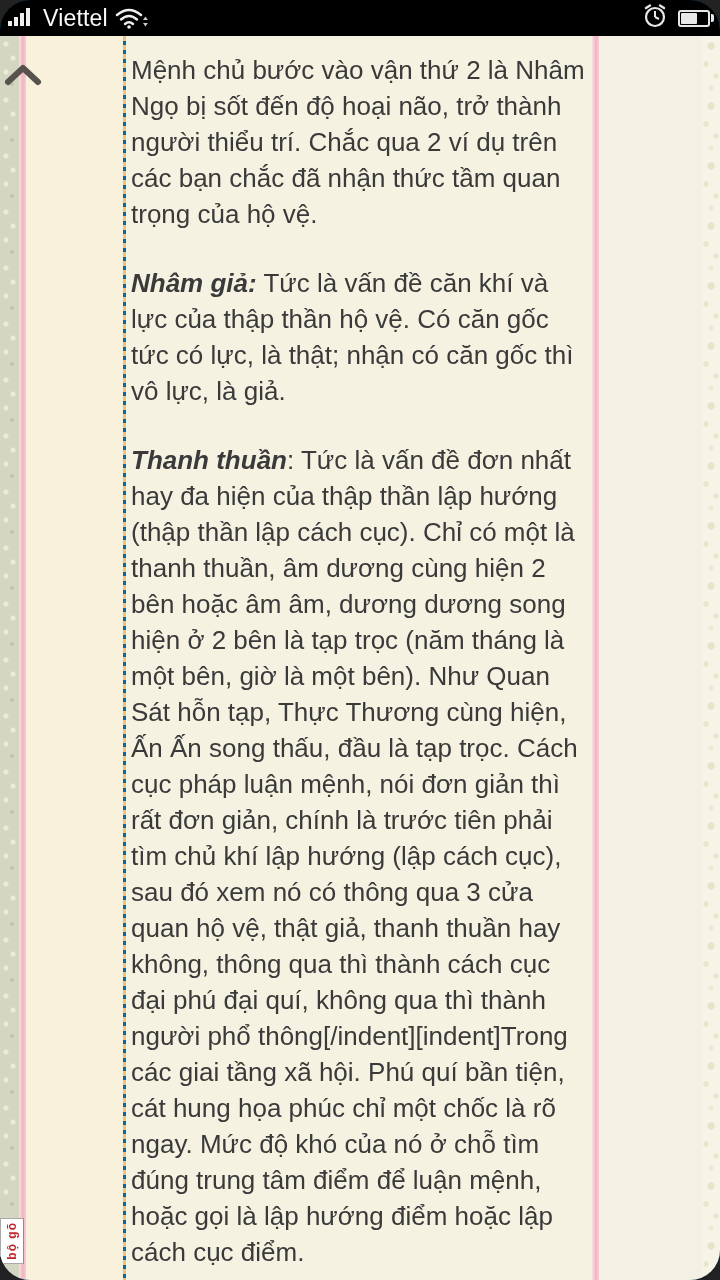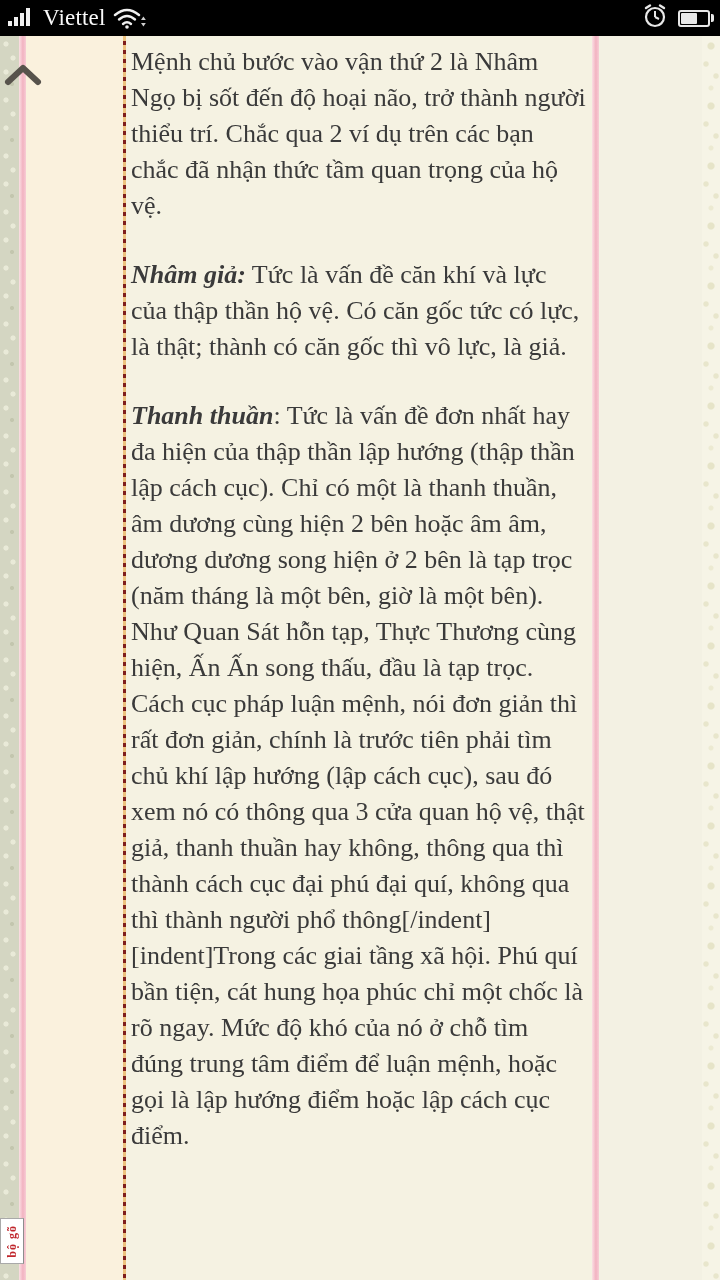--- a/index.html
+++ b/index.html
@@ -1,19 +1,20 @@
 <!DOCTYPE html>
 <html><head>
 <meta charset="utf-8">
 <style>
   html,body{margin:0;padding:0;background:#222;}
   .screen{
     position:relative;width:720px;height:1280px;overflow:hidden;
-    font-family:Liberation Serif, serif;
-    background:#7f1d1d;
+    font-family:Liberation Sans, sans-serif;
+    background:#0369a1;
+    border-radius:30px;
   }
   
   .status-bar{
     position:absolute;left:0;top:0;width:720px;height:36px;background:#000;
     display:flex;align-items:center;justify-content:space-between;
     color:#f2f2f2;z-index:30;
   }
   .sb-left{display:flex;align-items:center;gap:7px;padding-left:8px;}
   .sb-right{display:flex;align-items:center;gap:10px;padding-right:6px;}
   .carrier{font-size:23px;color:#fafafa;letter-spacing:.2px;}
@@ -53,21 +54,21 @@
       radial-gradient(circle 4px at 9px 10px, #e6e4c8 3px,   transparent 4.2px),
       radial-gradient(circle 3px at 4px 28px, #e8e6cc 2.2px, transparent 3.2px),
       radial-gradient(circle 3px at 14px 40px,#e8e6cc 2.2px, transparent 3.2px),
       radial-gradient(circle 2.5px at 9px 52px,#ecead2 2px,  transparent 3px);
     background-size:18px 60px;
   }
   
   .content{
     position:absolute;left:126px;top:0;bottom:0;width:466px;
     background:#f5f2e2;box-sizing:border-box;
-    padding:8px 6px 0 5px;
+    padding:16px 6px 0 5px;
     color:#3a3a3a;font-size:26px;line-height:36px;
     overflow:hidden;word-wrap:break-word;
   }
   .content p{margin:0 0 33px 0;}
   .lead{font-weight:700;font-style:italic;}
   
   .scroll-caret{
     position:absolute;left:4px;top:26px;width:38px;height:26px;z-index:20;cursor:pointer;
     background:transparent;border:0;padding:0;
   }
@@ -129,21 +130,21 @@
   </header>
 
   <div class="page">
     <div class="strip-left"></div>
     <div class="pink-line pink-left"></div>
     <div class="gutter-left"></div>
     <div class="dashed-line"></div>
 
     <main class="content">
       <p><span class="lead"></span><span>Mệnh chủ bước vào vận thứ 2 là Nhâm Ngọ bị sốt đến độ hoại não, trở thành người thiểu trí. Chắc qua 2 ví dụ trên các bạn chắc đã nhận thức tầm quan trọng của hộ vệ.</span></p>
-      <p><span class="lead">Nhâm giả:</span><span> Tức là vấn đề căn khí và lực của thập thần hộ vệ. Có căn gốc tức có lực, là thật; thành có căn gốc thì vô lực, là giả.</span></p>
+      <p><span class="lead">Nhâm giả:</span><span> Tức là vấn đề căn khí và lực của thập thần hộ vệ. Có căn gốc tức có lực, là thật; nhận có căn gốc thì vô lực, là giả.</span></p>
       <p><span class="lead">Thanh thuần</span><span>: Tức là vấn đề đơn nhất hay đa hiện của thập thần lập hướng (thập thần lập cách cục). Chỉ có một là thanh thuần, âm dương cùng hiện 2 bên hoặc âm âm, dương dương song hiện ở 2 bên là tạp trọc (năm tháng là một bên, giờ là một bên). Như Quan Sát hỗn tạp, Thực Thương cùng hiện, Ấn Ấn song thấu, đầu là tạp trọc. Cách cục pháp luận mệnh, nói đơn giản thì rất đơn giản, chính là trước tiên phải tìm chủ khí lập hướng (lập cách cục), sau đó xem nó có thông qua 3 cửa quan hộ vệ, thật giả, thanh thuần hay không, thông qua thì thành cách cục đại phú đại quí, không qua thì thành người phổ thông[/indent][indent]Trong các giai tầng xã hội. Phú quí bần tiện, cát hung họa phúc chỉ một chốc là rõ ngay. Mức độ khó của nó ở chỗ tìm đúng trung tâm điểm để luận mệnh, hoặc gọi là lập hướng điểm hoặc lập cách cục điểm.</span></p>
 
     </main>
 
     <div class="pink-line pink-right"></div>
     <div class="gutter-right"></div>
     <div class="strip-right"></div>
 
     <button class="scroll-caret" aria-label="scroll up">
       <svg width="38" height="26" viewBox="0 0 38 26">

